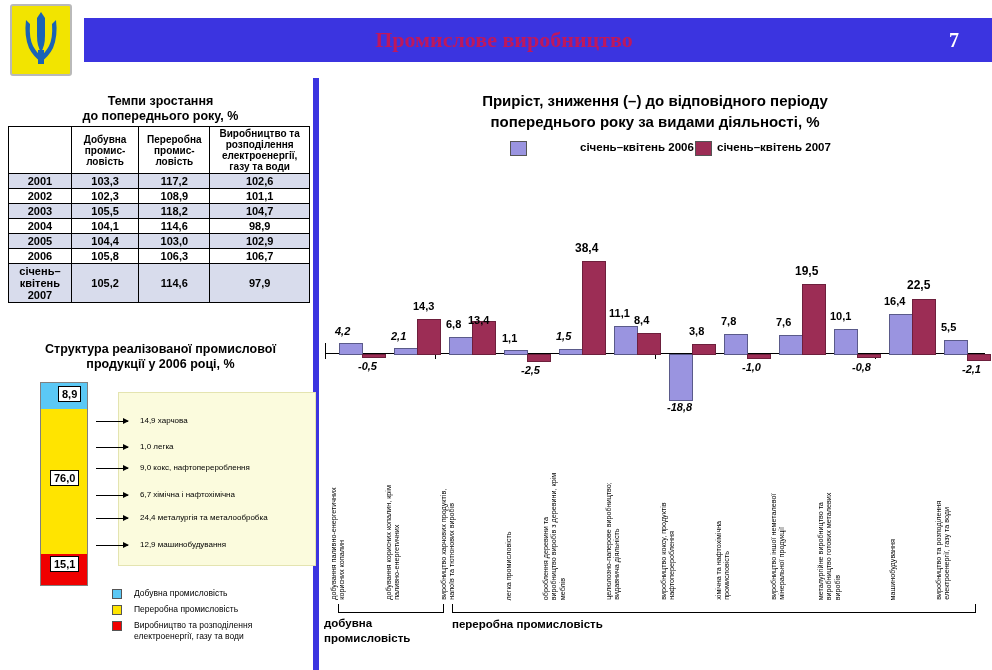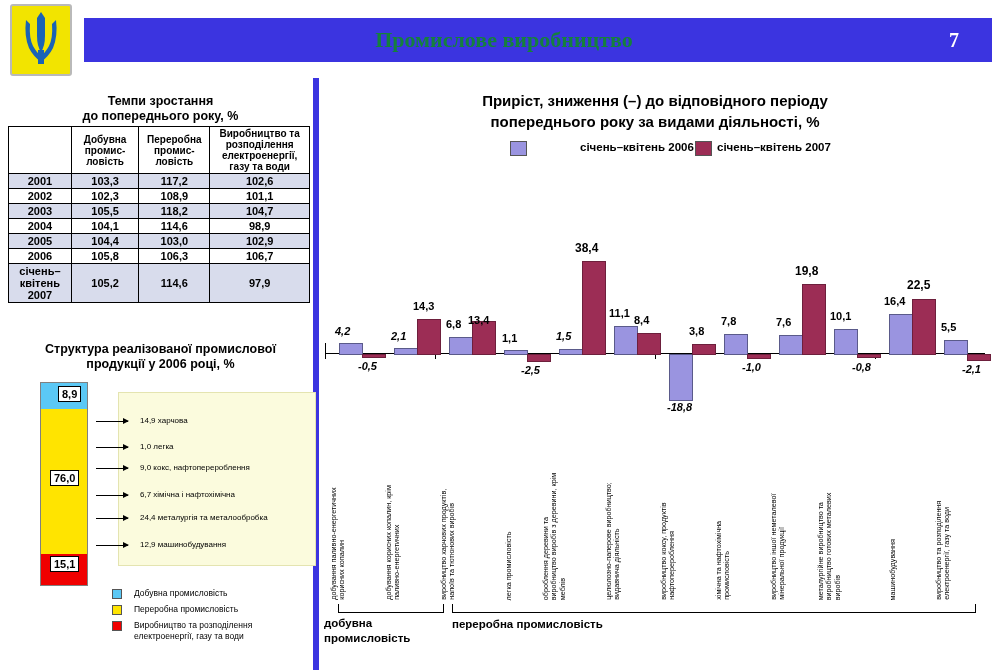--- a/index.html
+++ b/index.html
@@ -2,21 +2,21 @@
 <html><head>
 <meta charset="utf-8">
 <style>
   html,body{margin:0;padding:0;}
   body{width:992px;height:670px;background:#ffffff;font-family:"Liberation Sans",sans-serif;overflow:hidden;position:relative;}
   .page{position:relative;width:992px;height:670px;}
 
   
   .header-bar{position:absolute;left:0;top:0;width:992px;height:75px;background:#ffffff;}
   .hdr-blue{position:absolute;left:84px;top:18px;width:908px;height:44px;background:#3b34e0;}
-  .hdr-title{position:absolute;left:84px;top:18px;width:840px;height:44px;line-height:44px;text-align:center;color:#15803d;font-family:"Liberation Serif",serif;font-weight:bold;font-size:22px;}
+  .hdr-title{position:absolute;left:84px;top:18px;width:840px;height:44px;line-height:44px;text-align:center;color:#be185d;font-family:"Liberation Serif",serif;font-weight:bold;font-size:22px;}
   .hdr-num{position:absolute;left:924px;top:18px;width:60px;height:44px;line-height:44px;text-align:center;color:#ffffff;font-family:"Liberation Serif",serif;font-weight:bold;font-size:20px;}
 
   
   .emblem{position:absolute;left:10px;top:4px;width:58px;height:68px;background:#f2e400;border:2px solid #b9b9b9;border-radius:3px;}
   .emblem .trident{position:absolute;left:0;top:0;width:58px;height:68px;}
 
   
   .vdivider{position:absolute;left:313px;top:78px;width:6px;height:592px;background:#3b34e0;}
 
   
@@ -253,21 +253,21 @@
     <div class="vlab" style="left:364px;top:155px;">3,8</div>
 
     <div class="bar b06" style="left:399px;top:164px;width:22px;height:19px;"></div>
     <div class="bar b07" style="left:422px;top:184px;width:22px;height:3px;"></div>
     <div class="vlab" style="left:396px;top:145px;">7,8</div>
     <div class="vlab neg" style="left:417px;top:191px;">-1,0</div>
 
     <div class="bar b06" style="left:454px;top:165px;width:22px;height:18px;"></div>
     <div class="bar b07" style="left:477px;top:114px;width:22px;height:69px;"></div>
     <div class="vlab" style="left:451px;top:146px;">7,6</div>
-    <div class="vlab" style="left:470px;top:94px;font-size:12px;">19,8</div>
+    <div class="vlab" style="left:470px;top:94px;font-size:12px;">19,5</div>
 
     <div class="bar b06" style="left:509px;top:159px;width:22px;height:24px;"></div>
     <div class="bar b07" style="left:532px;top:184px;width:22px;height:2px;"></div>
     <div class="vlab" style="left:505px;top:140px;">10,1</div>
     <div class="vlab neg" style="left:527px;top:191px;">-0,8</div>
 
     <div class="bar b06" style="left:564px;top:144px;width:22px;height:39px;"></div>
     <div class="bar b07" style="left:587px;top:129px;width:22px;height:54px;"></div>
     <div class="vlab" style="left:559px;top:125px;">16,4</div>
     <div class="vlab" style="left:582px;top:108px;font-size:12px;">22,5</div>

